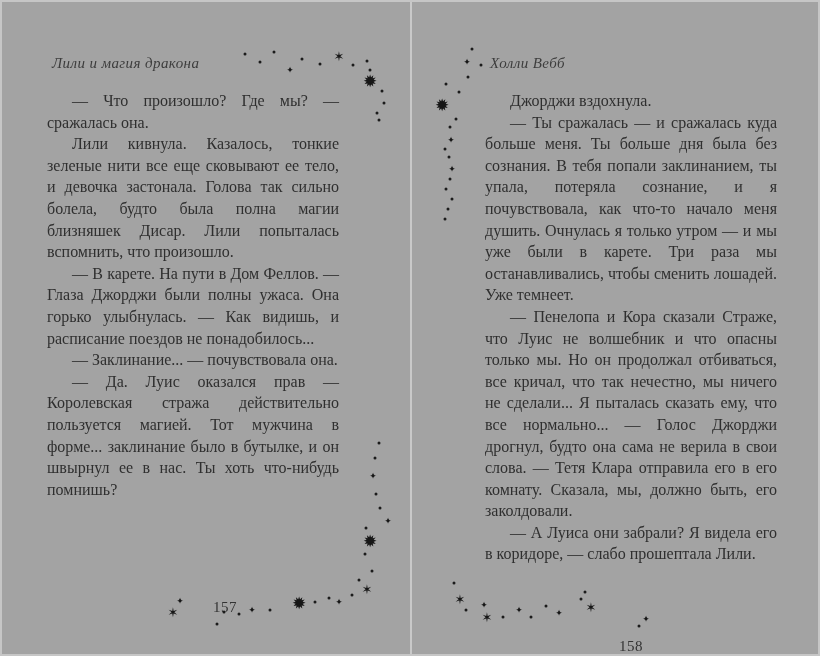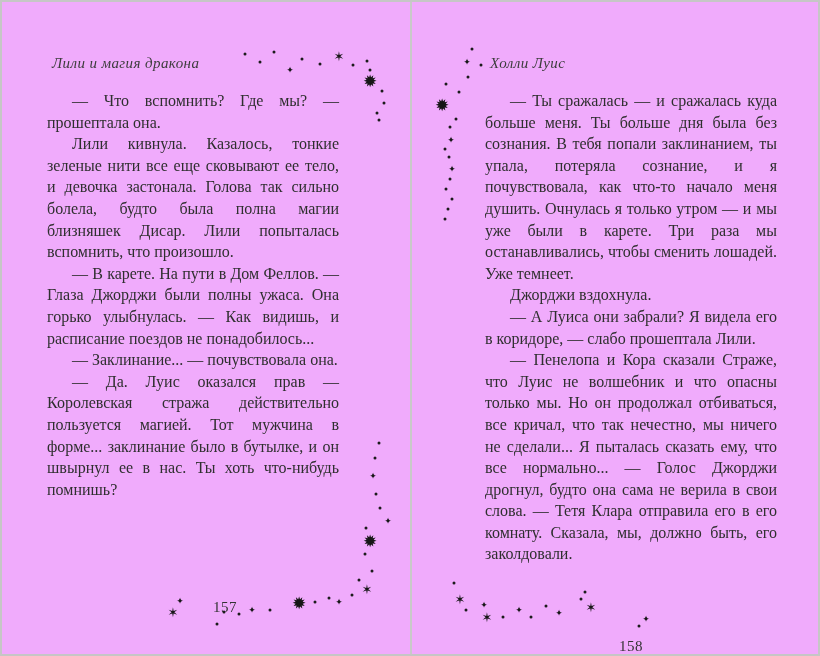--- a/index.html
+++ b/index.html
@@ -1,20 +1,20 @@
 <!DOCTYPE html>
 <html lang="ru"><head>
 <meta charset="utf-8">
 <style>
   html,body{margin:0;padding:0;background:#fff;}
   .canvas{
     position:relative;
     width:820px;height:656px;
     box-sizing:border-box;
-    background:#f0abfc;
+    background:#a3a3a3;
     border:2px solid #c6c6c6;
     overflow:hidden;
     font-family:"Liberation Serif","DejaVu Serif",serif;
     color:#2f2f2f;
   }
   .divider{
     position:absolute;left:408px;top:0;bottom:0;width:2px;
     background:#c9c9c9;
   }
   .running-head{
@@ -62,36 +62,36 @@
 </head>
 <body>
 
 <div class="canvas">
 
   <div class="divider"></div>
 
   <div class="running-head rh-left">Лили и магия дракона</div>
 
   <div class="body-col bc-left">
-    <p>— Что вспомнить? Где мы? — прошептала она.</p>
+    <p>— Что произошло? Где мы? — сражалась она.</p>
     <p>Лили кивнула. Казалось, тонкие зеленые нити все еще сковывают ее тело, и девочка застонала. Голова так сильно болела, будто была полна магии близняшек Дисар. Лили попыталась вспомнить, что произошло.</p>
     <p>— В карете. На пути в Дом Феллов. — Глаза Джорджи были полны ужаса. Она горько улыбнулась. — Как видишь, и расписание поездов не понадобилось...</p>
     <p>— Заклинание... — почувствовала она.</p>
     <p>— Да. Луис оказался прав — Королевская стража действительно пользуется магией. Тот мужчина в форме... заклинание было в бутылке, и он швырнул ее в нас. Ты хоть что-нибудь помнишь?</p>
   </div>
 
   <div class="pagenum pn-left">157</div>
 
-  <div class="running-head rh-right">Холли Луис</div>
+  <div class="running-head rh-right">Холли Вебб</div>
 
   <div class="body-col bc-right">
+    <p>Джорджи вздохнула.</p>
     <p>— Ты сражалась — и сражалась куда больше меня. Ты больше дня была без сознания. В тебя попали заклинанием, ты упала, потеряла сознание, и я почувствовала, как что-то начало меня душить. Очнулась я только утром — и мы уже были в карете. Три раза мы останавливались, чтобы сменить лошадей. Уже темнеет.</p>
-    <p>Джорджи вздохнула.</p>
+    <p>— Пенелопа и Кора сказали Страже, что Луис не волшебник и что опасны только мы. Но он продолжал отбиваться, все кричал, что так нечестно, мы ничего не сделали... Я пыталась сказать ему, что все нормально... — Голос Джорджи дрогнул, будто она сама не верила в свои слова. — Тетя Клара отправила его в его комнату. Сказала, мы, должно быть, его заколдовали.</p>
     <p>— А Луиса они забрали? Я видела его в коридоре, — слабо прошептала Лили.</p>
-    <p>— Пенелопа и Кора сказали Страже, что Луис не волшебник и что опасны только мы. Но он продолжал отбиваться, все кричал, что так нечестно, мы ничего не сделали... Я пыталась сказать ему, что все нормально... — Голос Джорджи дрогнул, будто она сама не верила в свои слова. — Тетя Клара отправила его в его комнату. Сказала, мы, должно быть, его заколдовали.</p>
   </div>
 
   <div class="pagenum pn-right">158</div>
 
   <div id="stars">
       <span class="st st-d" style="left: 243px; top: 52px;"></span>
       <span class="st st-d" style="left: 258px; top: 60px;"></span>
       <span class="st st-d" style="left: 272px; top: 50px;"></span>
       <span class="st st-s" style="left: 288px; top: 66px;"></span>
       <span class="st st-d" style="left: 300px; top: 57px;"></span>

